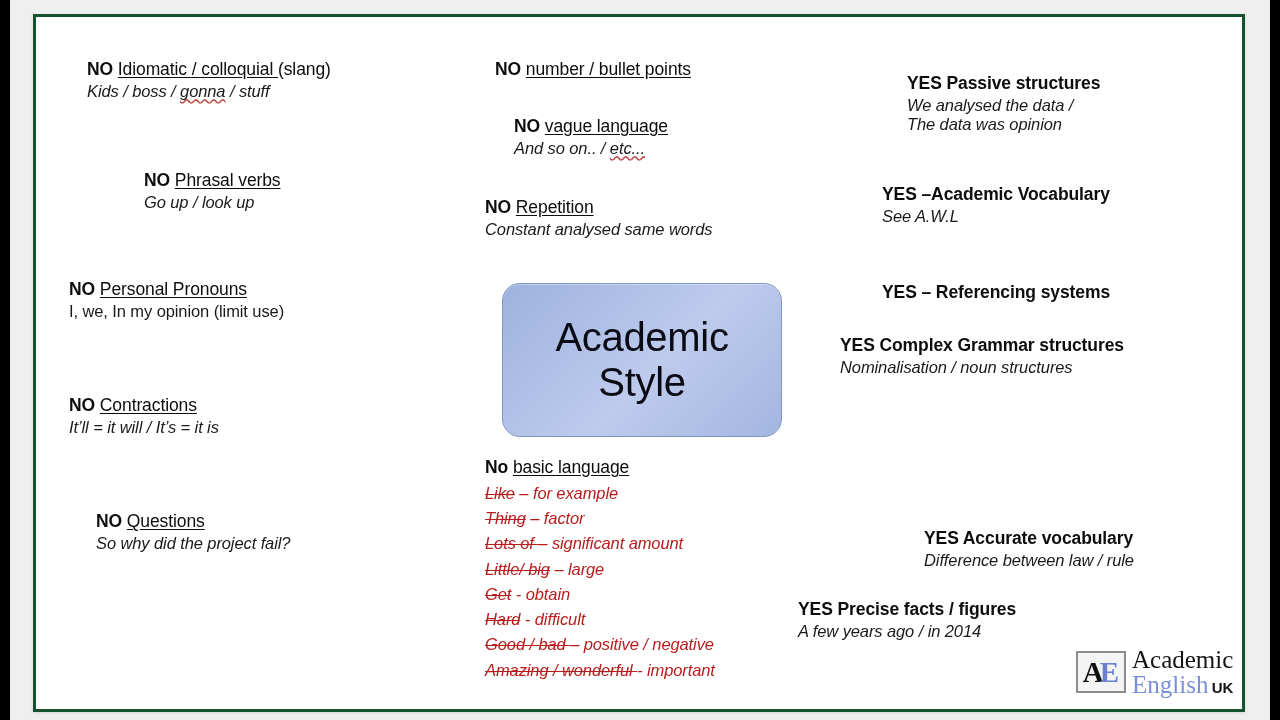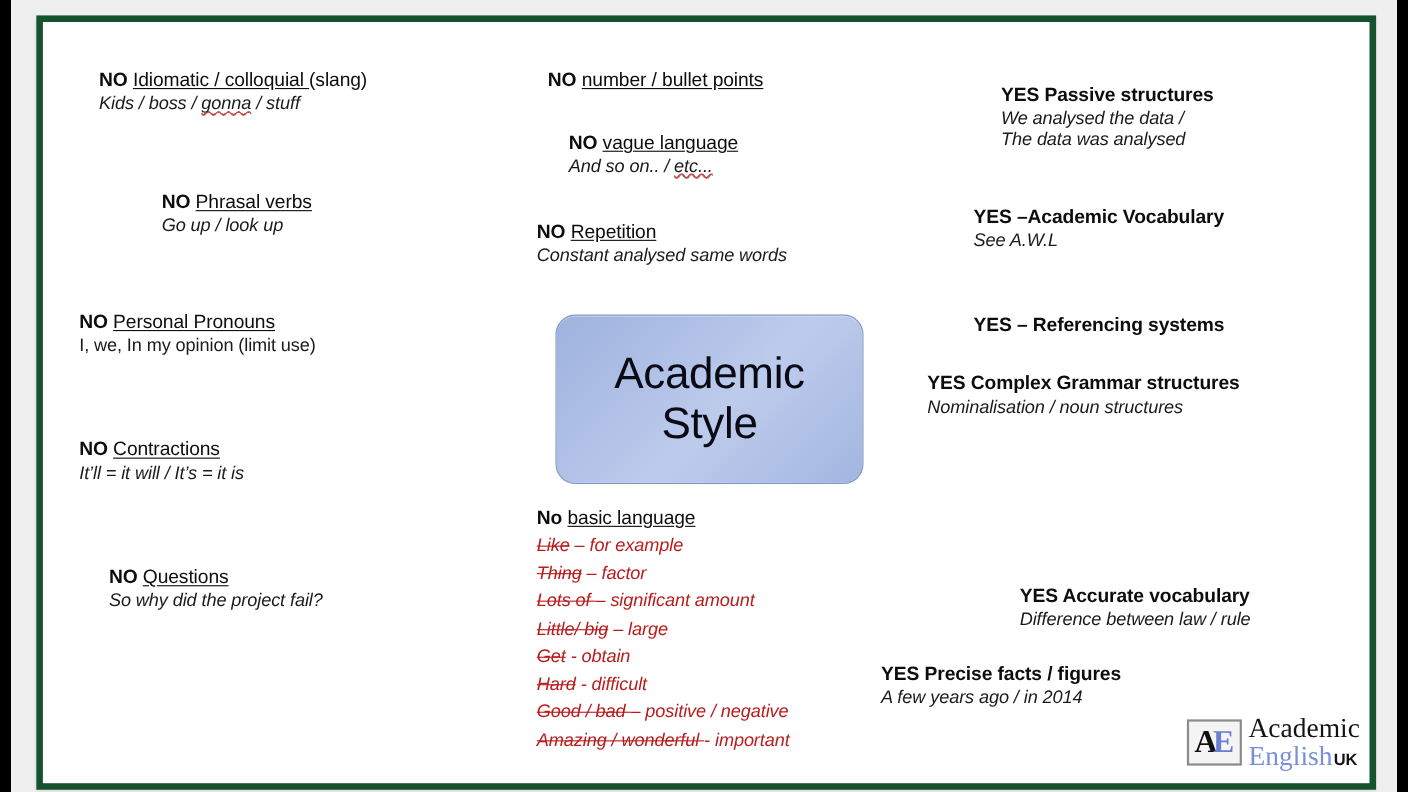--- a/index.html
+++ b/index.html
@@ -28,21 +28,21 @@
   #mat-right-dark { position:absolute; left:1270px; top:0; width:10px; height:720px; background:#000; }
 
   
   #slide {
     position: absolute;
     left: 23px;
     top: 14px;
     width: 1206px;
     height: 692px;
     background: #ffffff;
-    border: 6px solid #14532d;
+    border: 3px solid #14532d;
     box-shadow: 0 1px 3px rgba(0,0,0,0.10);
     overflow: hidden;
   }
 
   .blk { position: absolute; }
 
   .hd {
     font-size: 17.5px;
     font-weight: bold;
     color: #0d0d0d;
@@ -122,21 +122,21 @@
     justify-content: center;
     font-family: "Liberation Serif", serif;
     font-size: 29px;
     line-height: 1;
     margin-right: 6px;
   }
   #logo-mark .gA { color: #111111; font-weight: bold; }
   #logo-mark .gE { color: #6a7fd0; font-weight: bold; margin-left: -4px; }
   #logo-words { font-family: "Liberation Serif", serif; line-height: 1.0; }
   #logo-words .w1 { font-size: 25px; color: #141414; display:block; }
-  #logo-words .w2row { display: flex; align-items: baseline; }
+  #logo-words .w2row { display: flex; align-items: baseline; justify-content: space-between; }
   #logo-words .w2 { font-size: 25px; color: #7a8fd8; }
   #logo-words .w3 {
     font-family: "Liberation Sans", sans-serif;
     font-size: 15px; font-weight: bold; color: #141414; margin-left: 1px;
   }
 </style>
 </head>
 <body>
 
 <div id="mat-left-dark"></div>
@@ -199,21 +199,21 @@
       <div class="strike-line"><span class="st">Little/ big</span><span> – </span><span>large</span></div>
       <div class="strike-line"><span class="st">Get</span><span> -  </span><span>obtain</span></div>
       <div class="strike-line"><span class="st">Hard</span><span> - </span><span>difficult</span></div>
       <div class="strike-line"><span class="st">Good / bad </span><span>– </span><span>positive / negative</span></div>
       <div class="strike-line"><span class="st">Amazing / wonderful </span><span>- </span><span>important</span></div>
     </div>
 
     <div class="blk" style="left:871px; top:56px;">
       <div class="hd allbold">YES Passive structures</div>
       <div class="sub">We analysed the data /</div>
-      <div class="sub" style="margin-top:0;">The data was analysed</div>
+      <div class="sub" style="margin-top:0;">The data was opinion</div>
     </div>
 
     <div class="blk" style="left:846px; top:167px;">
       <div class="hd allbold">YES –Academic Vocabulary</div>
       <div class="sub">See A.W.L</div>
     </div>
 
     <div class="blk" style="left:846px; top:265px;">
       <div class="hd allbold">YES – Referencing systems</div>
     </div>

